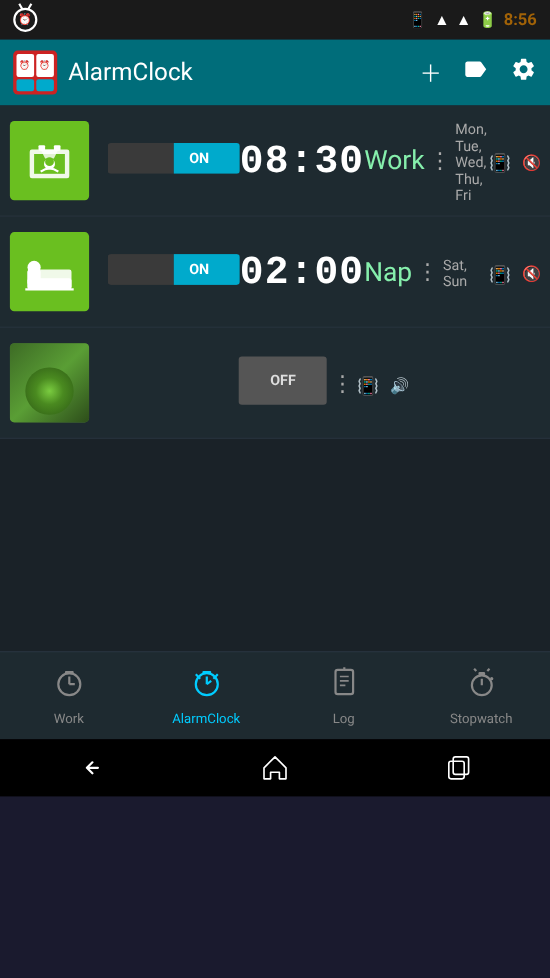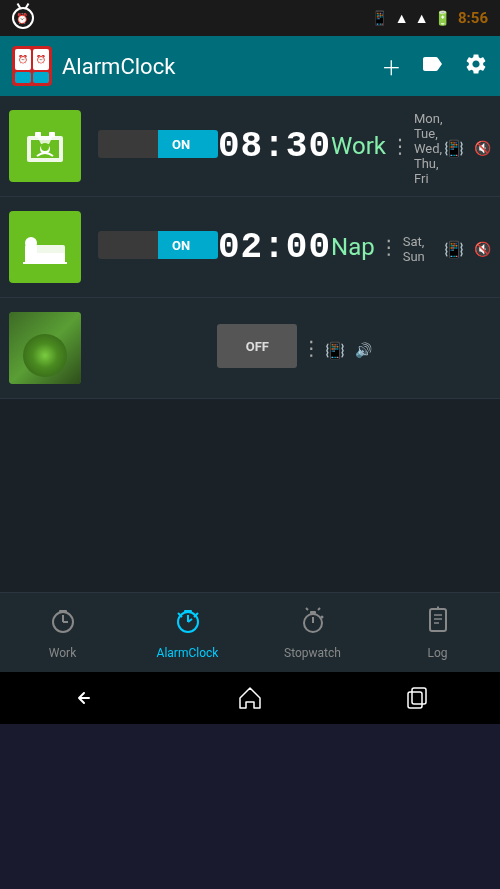--- a/index.html
+++ b/index.html
@@ -461,44 +461,44 @@
         <line x1="25" y1="8" x2="21" y2="12" stroke="#00ccff" stroke-width="2"></line>
         <rect x="11" y="5" width="8" height="2.5" rx="1" fill="#00ccff"></rect>
       </svg>
     </span>
     <span class="nav-label active">AlarmClock</span>
   </div>
 
   <div class="nav-item">
     <span class="nav-icon">
       <svg width="30" height="30" viewBox="0 0 30 30" fill="#888">
+        <rect x="7" y="4" width="16" height="22" rx="2" stroke="#888" stroke-width="2" fill="none"></rect>
+        <line x1="11" y1="10" x2="19" y2="10" stroke="#888" stroke-width="1.5"></line>
+        <line x1="11" y1="14" x2="19" y2="14" stroke="#888" stroke-width="1.5"></line>
+        <line x1="11" y1="18" x2="16" y2="18" stroke="#888" stroke-width="1.5"></line>
+        <line x1="14" y1="3" x2="16" y2="3" stroke="#888" stroke-width="3"></line>
+      </svg>
+    </span>
+    <span class="nav-label">Log</span>
+  </div>
+
+  <div class="nav-item">
+    <span class="nav-icon">
+      <svg width="30" height="30" viewBox="0 0 30 30" fill="#888">
         <circle cx="15" cy="18" r="9" stroke="#888" stroke-width="2" fill="none"></circle>
         <line x1="15" y1="18" x2="15" y2="12" stroke="#888" stroke-width="2"></line>
         <rect x="12" y="6" width="6" height="3" rx="1" fill="#888"></rect>
         <line x1="10" y1="5" x2="8" y2="3" stroke="#888" stroke-width="2"></line>
         <line x1="20" y1="5" x2="22" y2="3" stroke="#888" stroke-width="2"></line>
         <circle cx="24" cy="12" r="1.5" fill="#888"></circle>
       </svg>
     </span>
     <span class="nav-label">Stopwatch</span>
   </div>
 
-  <div class="nav-item">
-    <span class="nav-icon">
-      <svg width="30" height="30" viewBox="0 0 30 30" fill="#888">
-        <rect x="7" y="4" width="16" height="22" rx="2" stroke="#888" stroke-width="2" fill="none"></rect>
-        <line x1="11" y1="10" x2="19" y2="10" stroke="#888" stroke-width="1.5"></line>
-        <line x1="11" y1="14" x2="19" y2="14" stroke="#888" stroke-width="1.5"></line>
-        <line x1="11" y1="18" x2="16" y2="18" stroke="#888" stroke-width="1.5"></line>
-        <line x1="14" y1="3" x2="16" y2="3" stroke="#888" stroke-width="3"></line>
-      </svg>
-    </span>
-    <span class="nav-label">Log</span>
-  </div>
-
 </div>
 
 <div id="nav-bar">
   <div class="nav-btn">
     <svg width="28" height="28" viewBox="0 0 28 28" fill="white">
       <path d="M20 14 L10 14 M10 14 L15 9 M10 14 L15 19" stroke="white" stroke-width="2" fill="none" stroke-linecap="round"></path>
     </svg>
   </div>
   <div class="nav-btn">
     <svg width="28" height="28" viewBox="0 0 28 28" fill="white">

